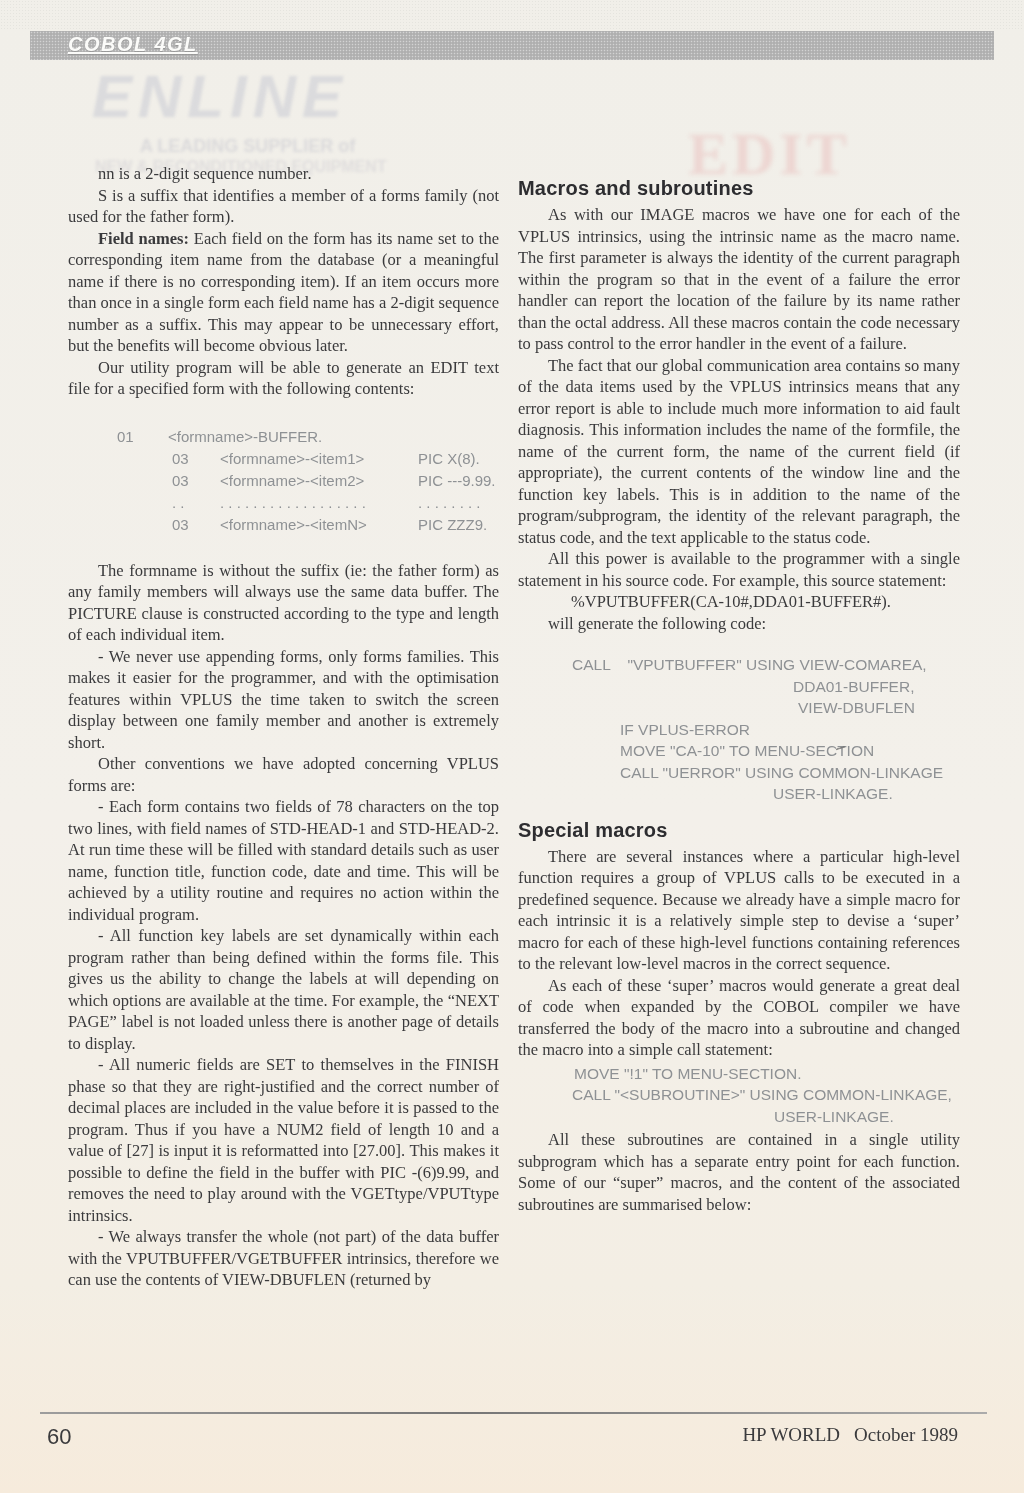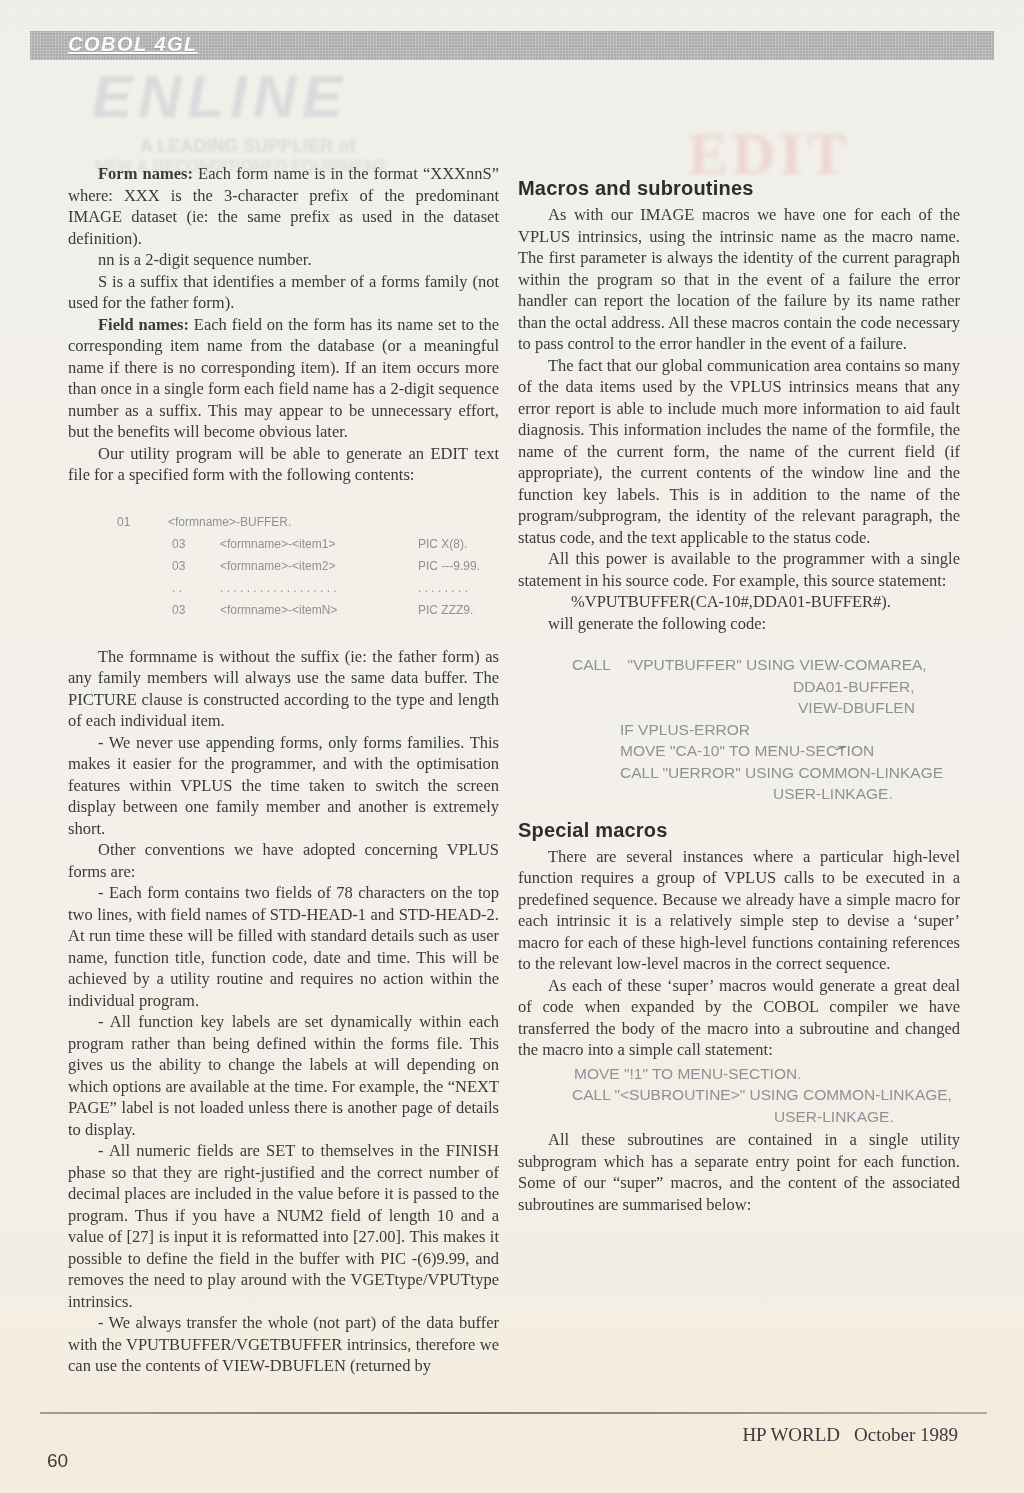--- a/index.html
+++ b/index.html
@@ -46,21 +46,21 @@
   .ind{text-indent:30px;}
   .lead{font-weight:bold;}
   h2.sect{
     font-family:"Liberation Sans","DejaVu Sans",sans-serif;
     font-size:20px;line-height:26px;font-weight:bold;color:#2d2d30;
     margin:12px 0 3px 0;text-align:left;letter-spacing:.2px;
   }
   
   .code-listing{
     margin:26px 0 24px 0;font-family:"Liberation Sans","DejaVu Sans",sans-serif;
-    color:#8e9194;font-size:12px;text-align:right;
+    color:#8e9194;font-size:15px;text-align:right;
   }
   .code-listing .row{position:relative;height:22px;}
   .code-listing .ca{position:absolute;left:104px;}
   .code-listing .cb{position:absolute;left:152px;}
   .code-listing .cc{position:absolute;left:350px;}
   .code-listing .row.first .ca{left:49px;}
   .code-listing .row.first .cb{left:100px;}
   
   .stmt{padding-left:53px;text-indent:0;}
   .code-block{
@@ -81,21 +81,21 @@
     position:absolute;left:836px;top:747px;width:10px;height:4px;
     border-top:2px solid #6f6f6f;transform:rotate(-18deg);border-radius:2px;opacity:.75;
   }
   
   .footer-rule{
     position:absolute;left:40px;top:1412px;width:947px;height:2px;
     background:linear-gradient(90deg,#9d9d9d,#767676 45%,#ababab);
   }
   .page-num{
     position:absolute;left:47px;top:1424px;
-    font-family:"Liberation Sans","DejaVu Sans",sans-serif;font-size:19px;color:#3b3b3d;margin-top:26px;
+    font-family:"Liberation Sans","DejaVu Sans",sans-serif;font-size:22px;color:#3b3b3d;
   }
   .journal{
     position:absolute;right:66px;top:1424px;
     font-family:Liberation Serif, serif;font-size:19px;color:#3b3b3d;
   }
   .journal .issue{margin-left:14px;}
 </style>
 </head>
 <body>
 
@@ -106,21 +106,20 @@
   <div class="masthead">
     <span class="masthead-title">COBOL 4GL</span>
   </div>
 
   <div class="ghost ghost-big">ENLINE</div>
   <div class="ghost ghost-l1">A LEADING SUPPLIER of</div>
   <div class="ghost ghost-l2">NEW &amp; RECONDITIONED EQUIPMENT</div>
   <div class="ghost ghost-edit">EDIT</div>
 
   <div class="col col-left">
-    <p class="ind"><span class="lead">Form names:</span><span>  Each form name is in the format “XXXnnS” where:  XXX is the 3-character prefix of the predominant IMAGE dataset (ie: the same prefix as used in the dataset definition).</span></p>
     <p class="ind">nn is a 2-digit sequence number.</p>
     <p class="ind">S is a suffix that identifies a member of a forms family (not used for the father form).</p>
     <p class="ind"><span class="lead">Field names:</span><span> Each field on the form has its name set to the corresponding item name from  the database  (or a meaningful name if there  is no corresponding item).  If an  item occurs more  than once in  a single form each field name  has a 2-digit sequence  number  as  a  suffix.   This  may  appear  to  be unnecessary effort, but the benefits will become obvious later.</span></p>
     <p class="ind">Our  utility program will be able to generate an EDIT  text file  for a specified form with the following contents:</p>
 
     <div class="code-listing">
       <div class="row first">
         <span class="ca">01</span>
         <span class="cb">&lt;formname&gt;-BUFFER.</span>
         <span class="cc"></span>

